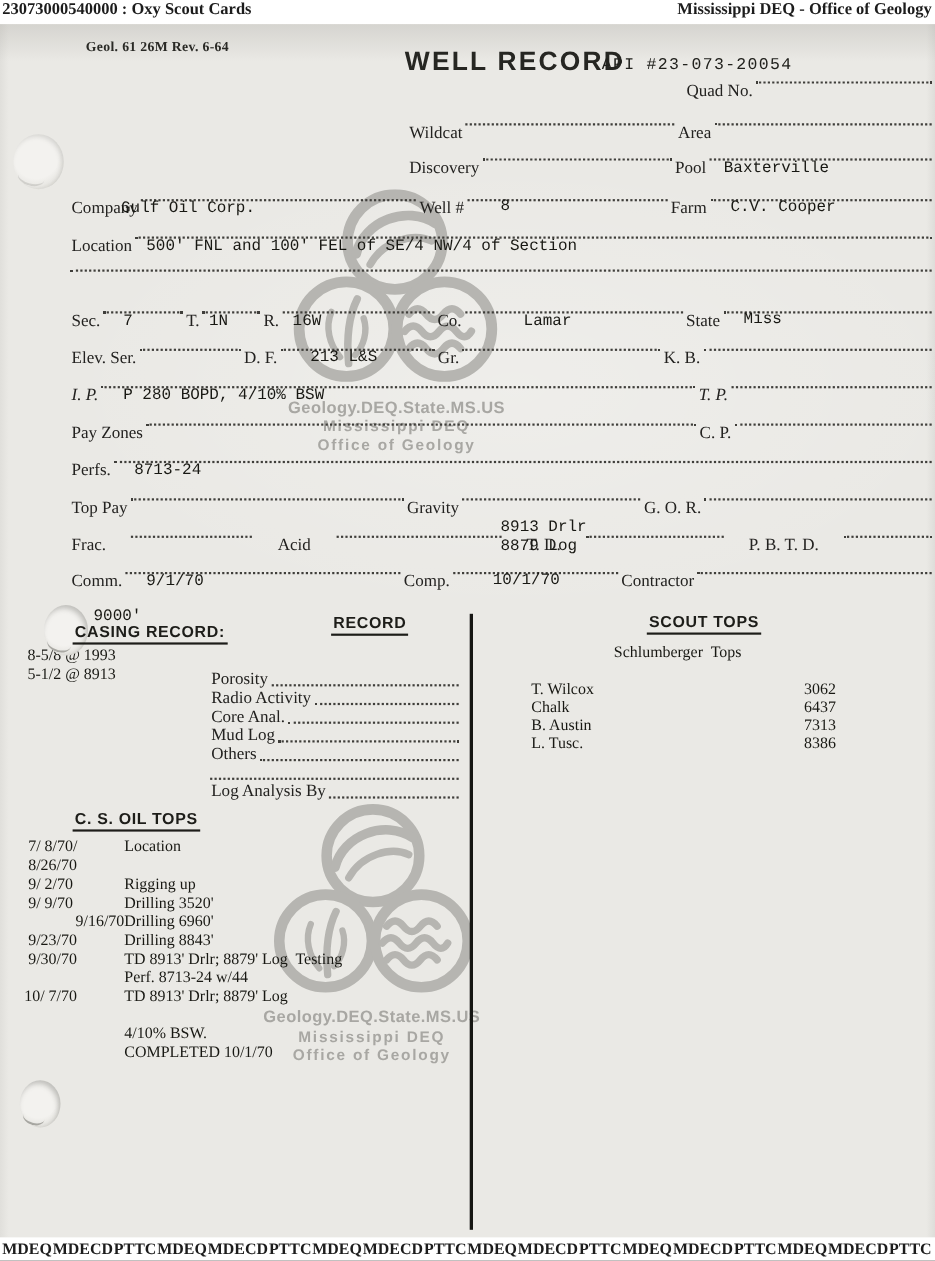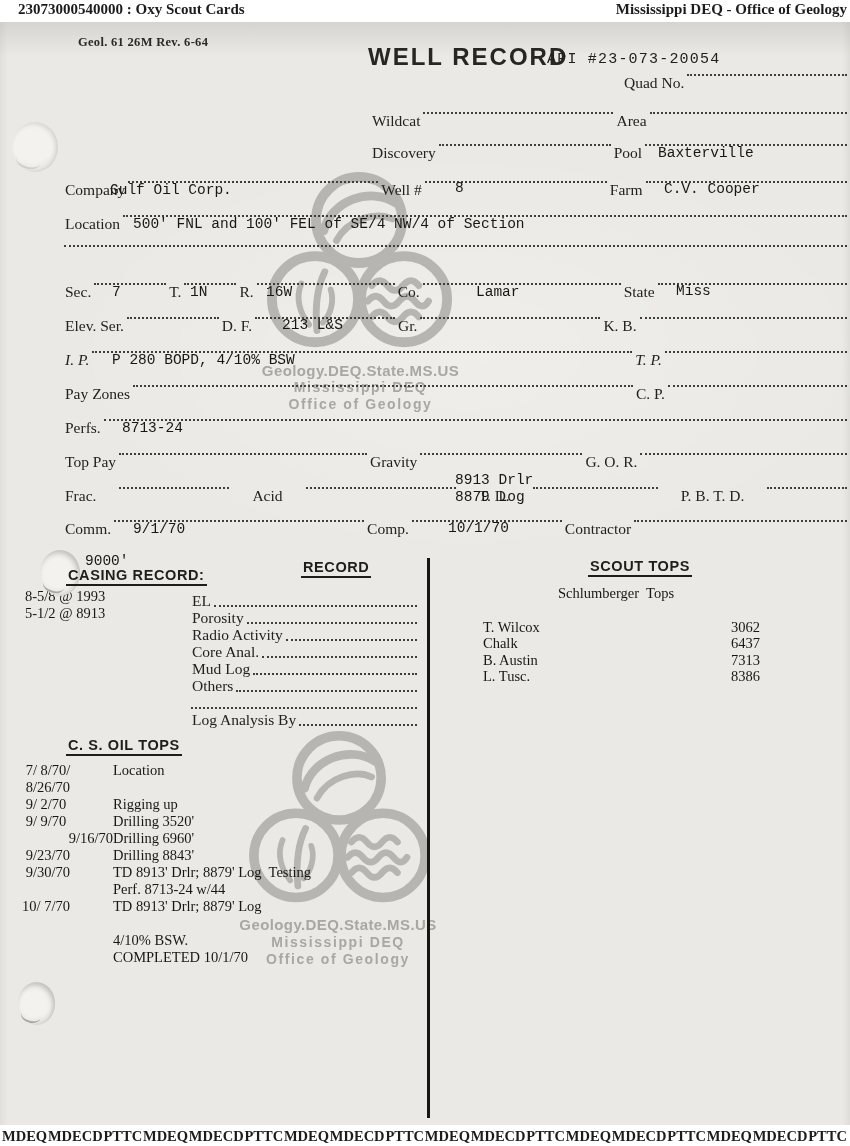--- a/index.html
+++ b/index.html
@@ -1,21 +1,21 @@
 <!DOCTYPE html>
 <html><head>
 <meta charset="utf-8">
 <style>
   html,body{margin:0;padding:0;background:#888;}
   .screen{position:relative;width:850px;height:1146px;background:#ffffff;overflow:hidden;
           font-family:"Liberation Serif","DejaVu Serif",serif;color:#1c1c1c;}
   
   .topbar{position:absolute;top:0;left:0;width:850px;height:22px;background:#ffffff;
           display:flex;justify-content:space-between;align-items:flex-start;
-          font-weight:bold;font-size:15px;padding:1px 3px 0 18px;box-sizing:border-box;}
+          font-weight:bold;font-size:15px;padding:1px 3px 0 2px;box-sizing:border-box;}
   .bottombar{position:absolute;bottom:0;left:0;width:850px;height:21px;background:#ffffff;
           display:flex;justify-content:space-between;align-items:flex-end;
           font-weight:bold;font-size:14.5px;padding:0 3px 1px 2px;box-sizing:border-box;}
   
   .paper{position:absolute;top:22px;left:0;width:850px;height:1103px;
          background:
            radial-gradient(ellipse 600px 300px at 55% 30%, rgba(255,255,255,.22), rgba(255,255,255,0) 70%),
            linear-gradient(90deg,#e0dfdb 0,#eae9e5 8px,#eae9e5 842px,#deddd9 850px),
            #eae9e5;}
   .paper:before{content:"";position:absolute;left:0;top:0;right:0;height:34px;
@@ -240,24 +240,20 @@
     </div>
     <span class="val" style="left:133px;top:499px;">9/1/70</span>
     <span class="val" style="left:448px;top:498px;">10/1/70</span>
 
     <span class="val" style="left:85px;top:531px;">9000'</span>
     <div class="sechead" style="left:66px;top:545px;">CASING RECORD:</div>
     <span class="abs mono" style="left:25px;top:566px;">8-5/8 @ 1993</span>
     <span class="abs mono" style="left:25px;top:583px;">5-1/2 @ 8913</span>
 
     <div class="sechead" style="left:301px;top:537px;">RECORD</div>
-    <div class="sline" style="top:568px;">
-      <span class="lbl">EL</span>
-      <span class="dots"></span>
-    </div>
     <div class="sline" style="top:585px;">
       <span class="lbl">Porosity</span>
       <span class="dots"></span>
     </div>
     <div class="sline" style="top:602px;">
       <span class="lbl">Radio Activity</span>
       <span class="dots"></span>
     </div>
     <div class="sline" style="top:619px;">
       <span class="lbl">Core Anal.</span>

